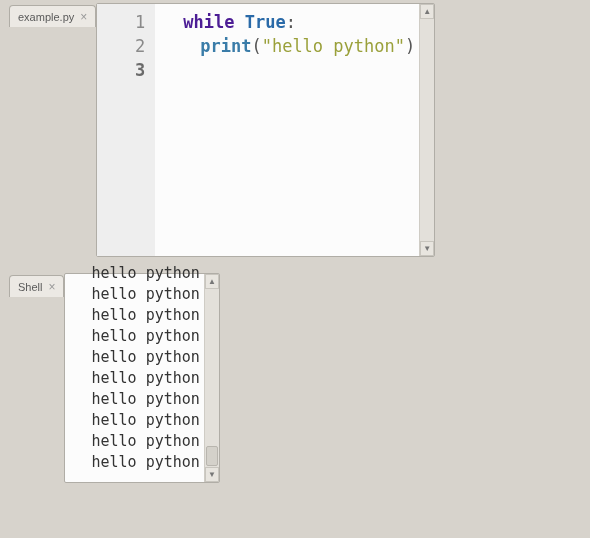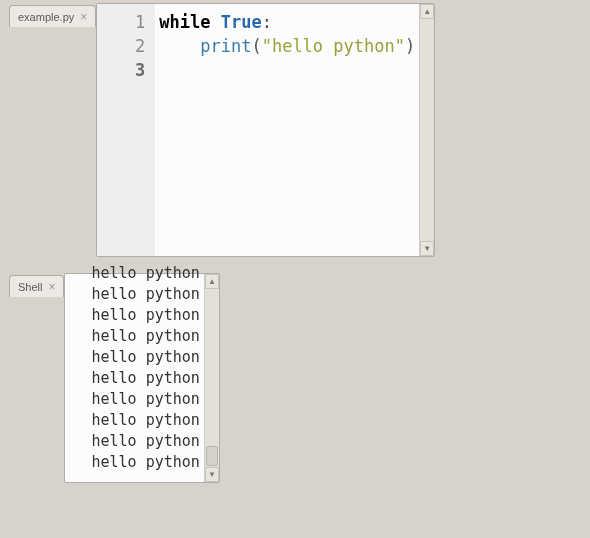--- a/index.html
+++ b/index.html
@@ -62,24 +62,24 @@
     .code-area {
       flex: 1;
       padding: 6px 4px;
       font-family: "DejaVu Sans Mono", Consolas, monospace;
       font-size: 17px;
       color: #555;
       line-height: 24px;
       white-space: pre;
       overflow: hidden;
     }
-    .tok-kw { color: #000000; font-weight: bold; }
+    .tok-kw { color: #4c1d95; font-weight: bold; margin-left: 24px; }
     .tok-bool { color: #2a6aa8; font-weight: bold; text-align: right; }
     .tok-punct { color: #555; }
-    .tok-func { color: #3a7ca8; }
+    .tok-func { color: #3a7ca8; font-weight: bold; }
     .tok-str { color: #9aa03a; }
     .shell-area {
       flex: 1;
       padding: 0 4px 16px 26px;
       font-family: "DejaVu Sans Mono", Consolas, monospace;
       font-size: 15px;
       color: #333;
       line-height: 21px;
       white-space: pre;
       overflow: hidden;

